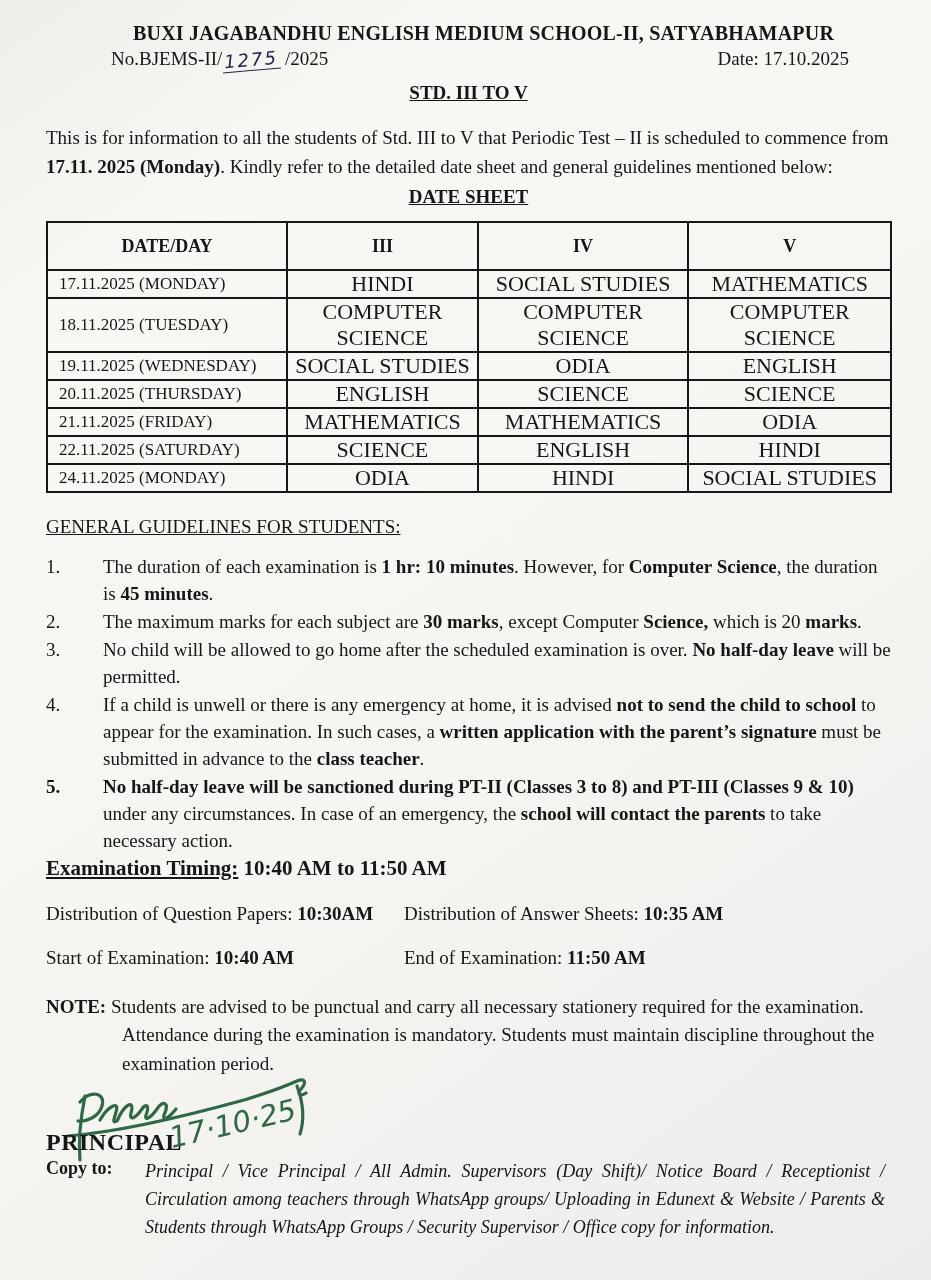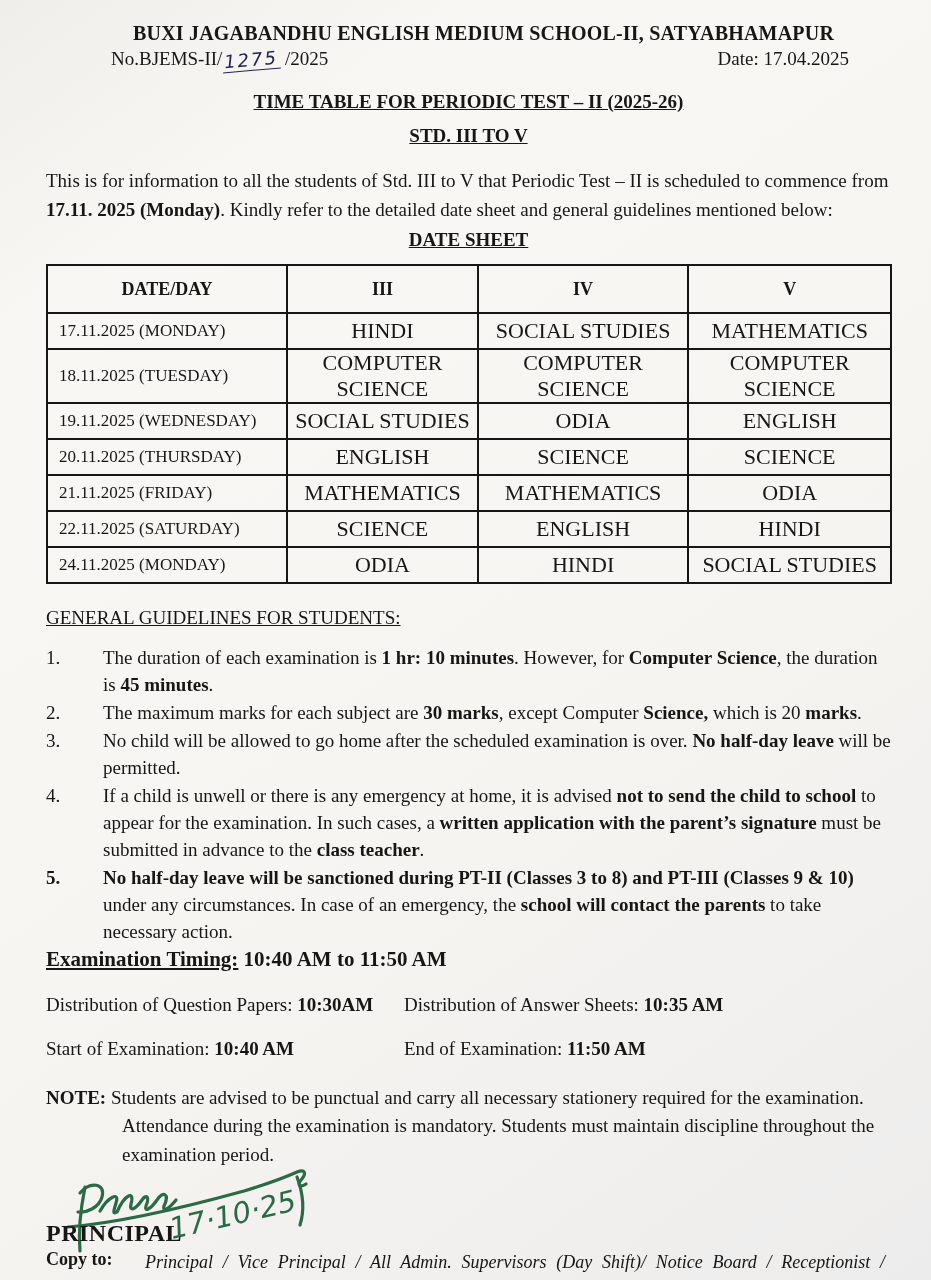--- a/index.html
+++ b/index.html
@@ -29,21 +29,21 @@
   .doc-subtitle { text-align:center; font-weight:bold; font-size:19px; margin-top:12px; }
 
   .intro { font-size:19px; line-height:1.5; margin-top:20px; text-align:left; }
   .date-sheet-heading { text-align:center; font-weight:bold; font-size:19px; margin-top:5px;font-family:Liberation Serif, serif; }
 
   table.date-sheet { border-collapse:collapse; width:846px; margin-top:13px; }
   table.date-sheet th, table.date-sheet td {
     border:2.4px solid #161616; font-size:22px; text-align:center; vertical-align:middle;
   }
   table.date-sheet th { font-size:18px; font-weight:bold; height:48px; }
-  table.date-sheet td { height:36px; }
+  table.date-sheet td { height:28px; }
   table.date-sheet td:first-child { text-align:left; padding-left:11px; font-size:17px; }
 
   .gl-heading { font-weight:normal; font-size:19px; margin-top:23px; text-decoration:underline; }
   .gl-list { margin-top:16px; font-size:19px; }
   .gl-item { display:flex; line-height:1.42; margin-bottom:1px; }
   .gl-num { width:57px; flex:0 0 57px; }
   .gl-text { flex:1; }
 
   .timing-heading { font-size:21px; }
   .timing-rows { margin-top:0; }
@@ -64,26 +64,23 @@
 </head>
 <body>
 
 <div class="page">
 
   <div class="school-name">BUXI JAGABANDHU ENGLISH MEDIUM SCHOOL-II, SATYABHAMAPUR</div>
 
   <div class="ref-row">
     <div class="ref-left"><span>No.BJEMS-II/</span><span class="hand-number">1275</span><span> /2025</span>
     </div>
-    <div class="doc-date">Date: 17.04.2025</div>
-  </div>
-
-  <div class="doc-title">
-    <span>TIME TABLE FOR PERIODIC TEST – II (2025-26)</span>
-  </div>
+    <div class="doc-date">Date: 17.10.2025</div>
+  </div>
+
   <div class="doc-subtitle">
     <span>STD. III TO V</span>
   </div>
 
   <p class="intro"><span>This is for information to all the students of Std. III to V that Periodic Test – II is scheduled to commence from </span><span class="sb">17.11. 2025 (Monday)</span><span>. Kindly refer to the detailed date sheet and general guidelines mentioned below:</span></p>
 
   <div class="date-sheet-heading">
     <span class="heading-underline">DATE SHEET</span>
   </div>
 

